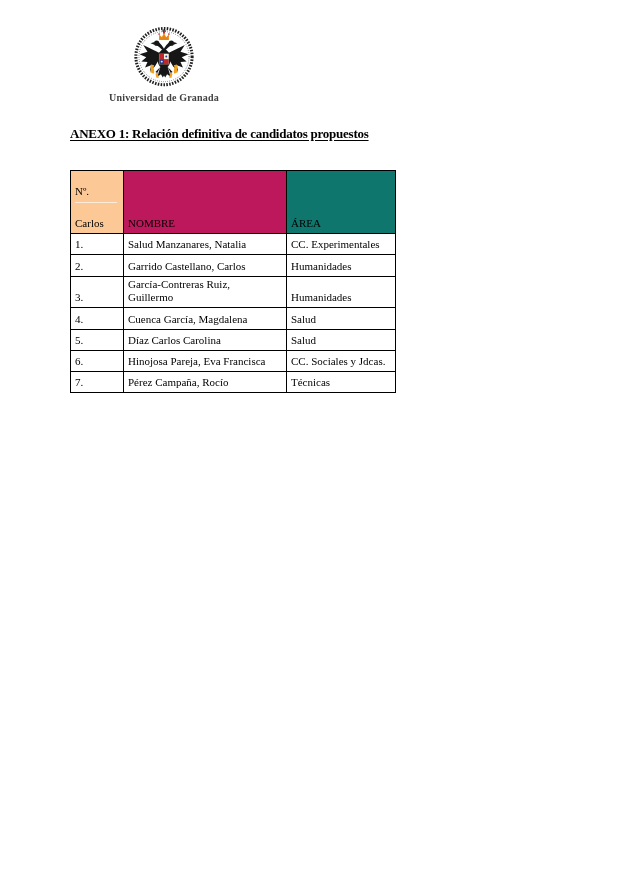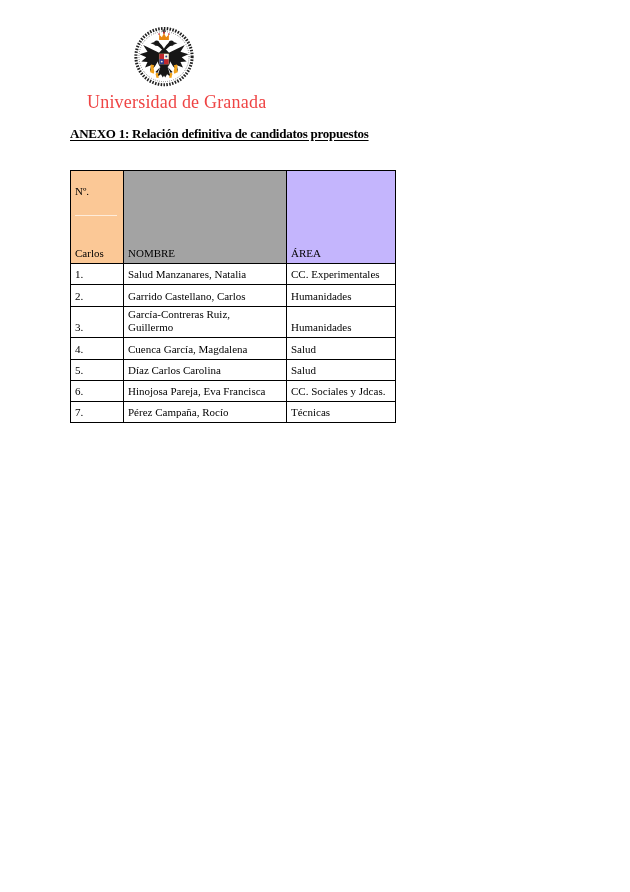--- a/index.html
+++ b/index.html
@@ -17,25 +17,25 @@
   .header-block {
     position: absolute;
     left: 87px; top: 23px;
     width: 154px;
     text-align: center;
   }
   .logo-wrap { width: 62px; height: 66px; margin: 0 auto; }
   .logo-wrap svg { width: 62px; height: 66px; display: block; }
   .university-name {
     margin-top: 3px;
-    font-size: 18px;
-    font-weight: normal;
+    font-size: 10px;
+    font-weight: bold;
     letter-spacing: 0.2px;
     white-space: nowrap;
-    color: #ef4444;
+    color: #404040;
   }
 
   
   .anexo-title {
     position: absolute;
     left: 70px; top: 126px;
     font-size: 13px;
     font-weight: bold;
     letter-spacing: -0.25px;
     text-decoration: underline;
@@ -63,22 +63,22 @@
     white-space: pre-line;
     overflow: hidden;
   }
   table.candidates thead th { height: 30px; }
   tr.row-h21 td { height: 21px; }
   tr.row-h22 td { height: 22px; }
   tr.row-h25 td { height: 25px; }
   .hdr-line1 {
     display: block;
     border-bottom: 1px solid rgba(255,255,255,0.65);
-    padding-bottom: 17px;
-    margin-bottom: 18px;
+    padding-bottom: 4px;
+    margin-bottom: 1px;
     width: 92%;
   }
 </style>
 </head>
 <body>
 
 <div class="page">
 
   <div class="header-block">
     <div class="logo-wrap">
@@ -150,22 +150,22 @@
       <col style="width:53px">
       <col style="width:163px">
       <col style="width:109px">
     </colgroup>
     <thead>
       <tr>
         <th style="background-color: rgb(251, 200, 150);">
           <span class="hdr-line1">Nº.</span>
           <span>Carlos</span>
         </th>
-        <th style="background-color: #a3a3a3;">NOMBRE</th>
-        <th style="background-color: #c4b5fd; margin-top: 16px;">ÁREA</th>
+        <th style="background-color: #be185d;">NOMBRE</th>
+        <th style="background-color: #0f766e; margin-top: 16px;">ÁREA</th>
       </tr>
     </thead>
     <tbody>
       <tr class="row-h21">
         <td>1.</td>
         <td>Salud Manzanares, Natalia</td>
         <td>CC. Experimentales</td>
       </tr>
       <tr class="row-h22">
         <td>2.</td>

